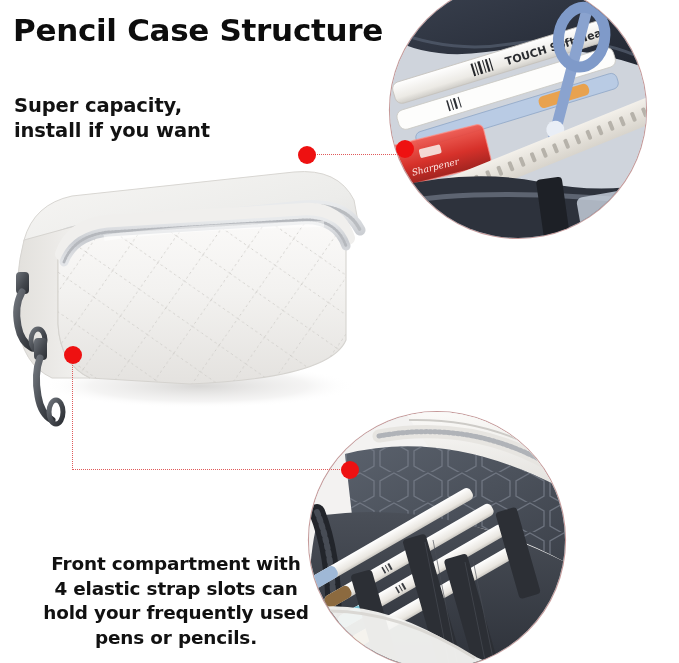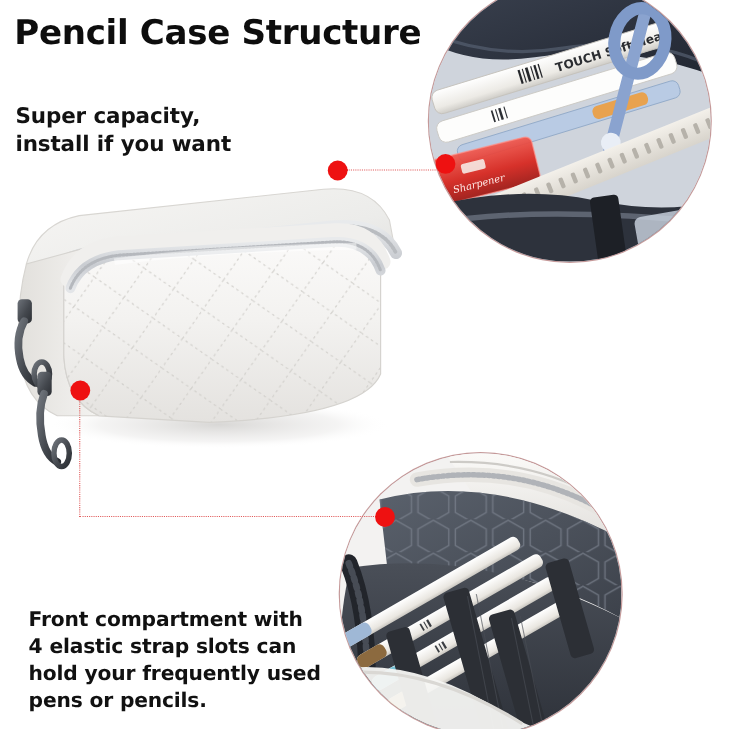--- a/index.html
+++ b/index.html
@@ -25,21 +25,21 @@
 
   
   .body-right{
     position:absolute;left:400px;top:258px;width:272px;
     font-size:18.4px;font-weight:700;line-height:1.335;
     color:#111;white-space:pre-line;letter-spacing:-0.15px;
   }
   .body-bottom{
     position:absolute;left:26px;top:552px;width:300px;
     font-size:18.4px;font-weight:700;line-height:1.335;
-    color:#111;white-space:pre-line;letter-spacing:-0.15px;
+    color:#111;white-space:pre-line;letter-spacing:-0.15px;text-align:center;
   }
 
   
   .inset{
     position:absolute;border-radius:50%;overflow:hidden;
     box-shadow:0 0 0 1.1px rgba(150,70,70,.55);
     background:#dfe2e6;
   }
   #inset-top{left:390px;top:-18px;width:256px;height:256px;}
   #inset-bottom{left:309px;top:412px;width:256px;height:256px;}

